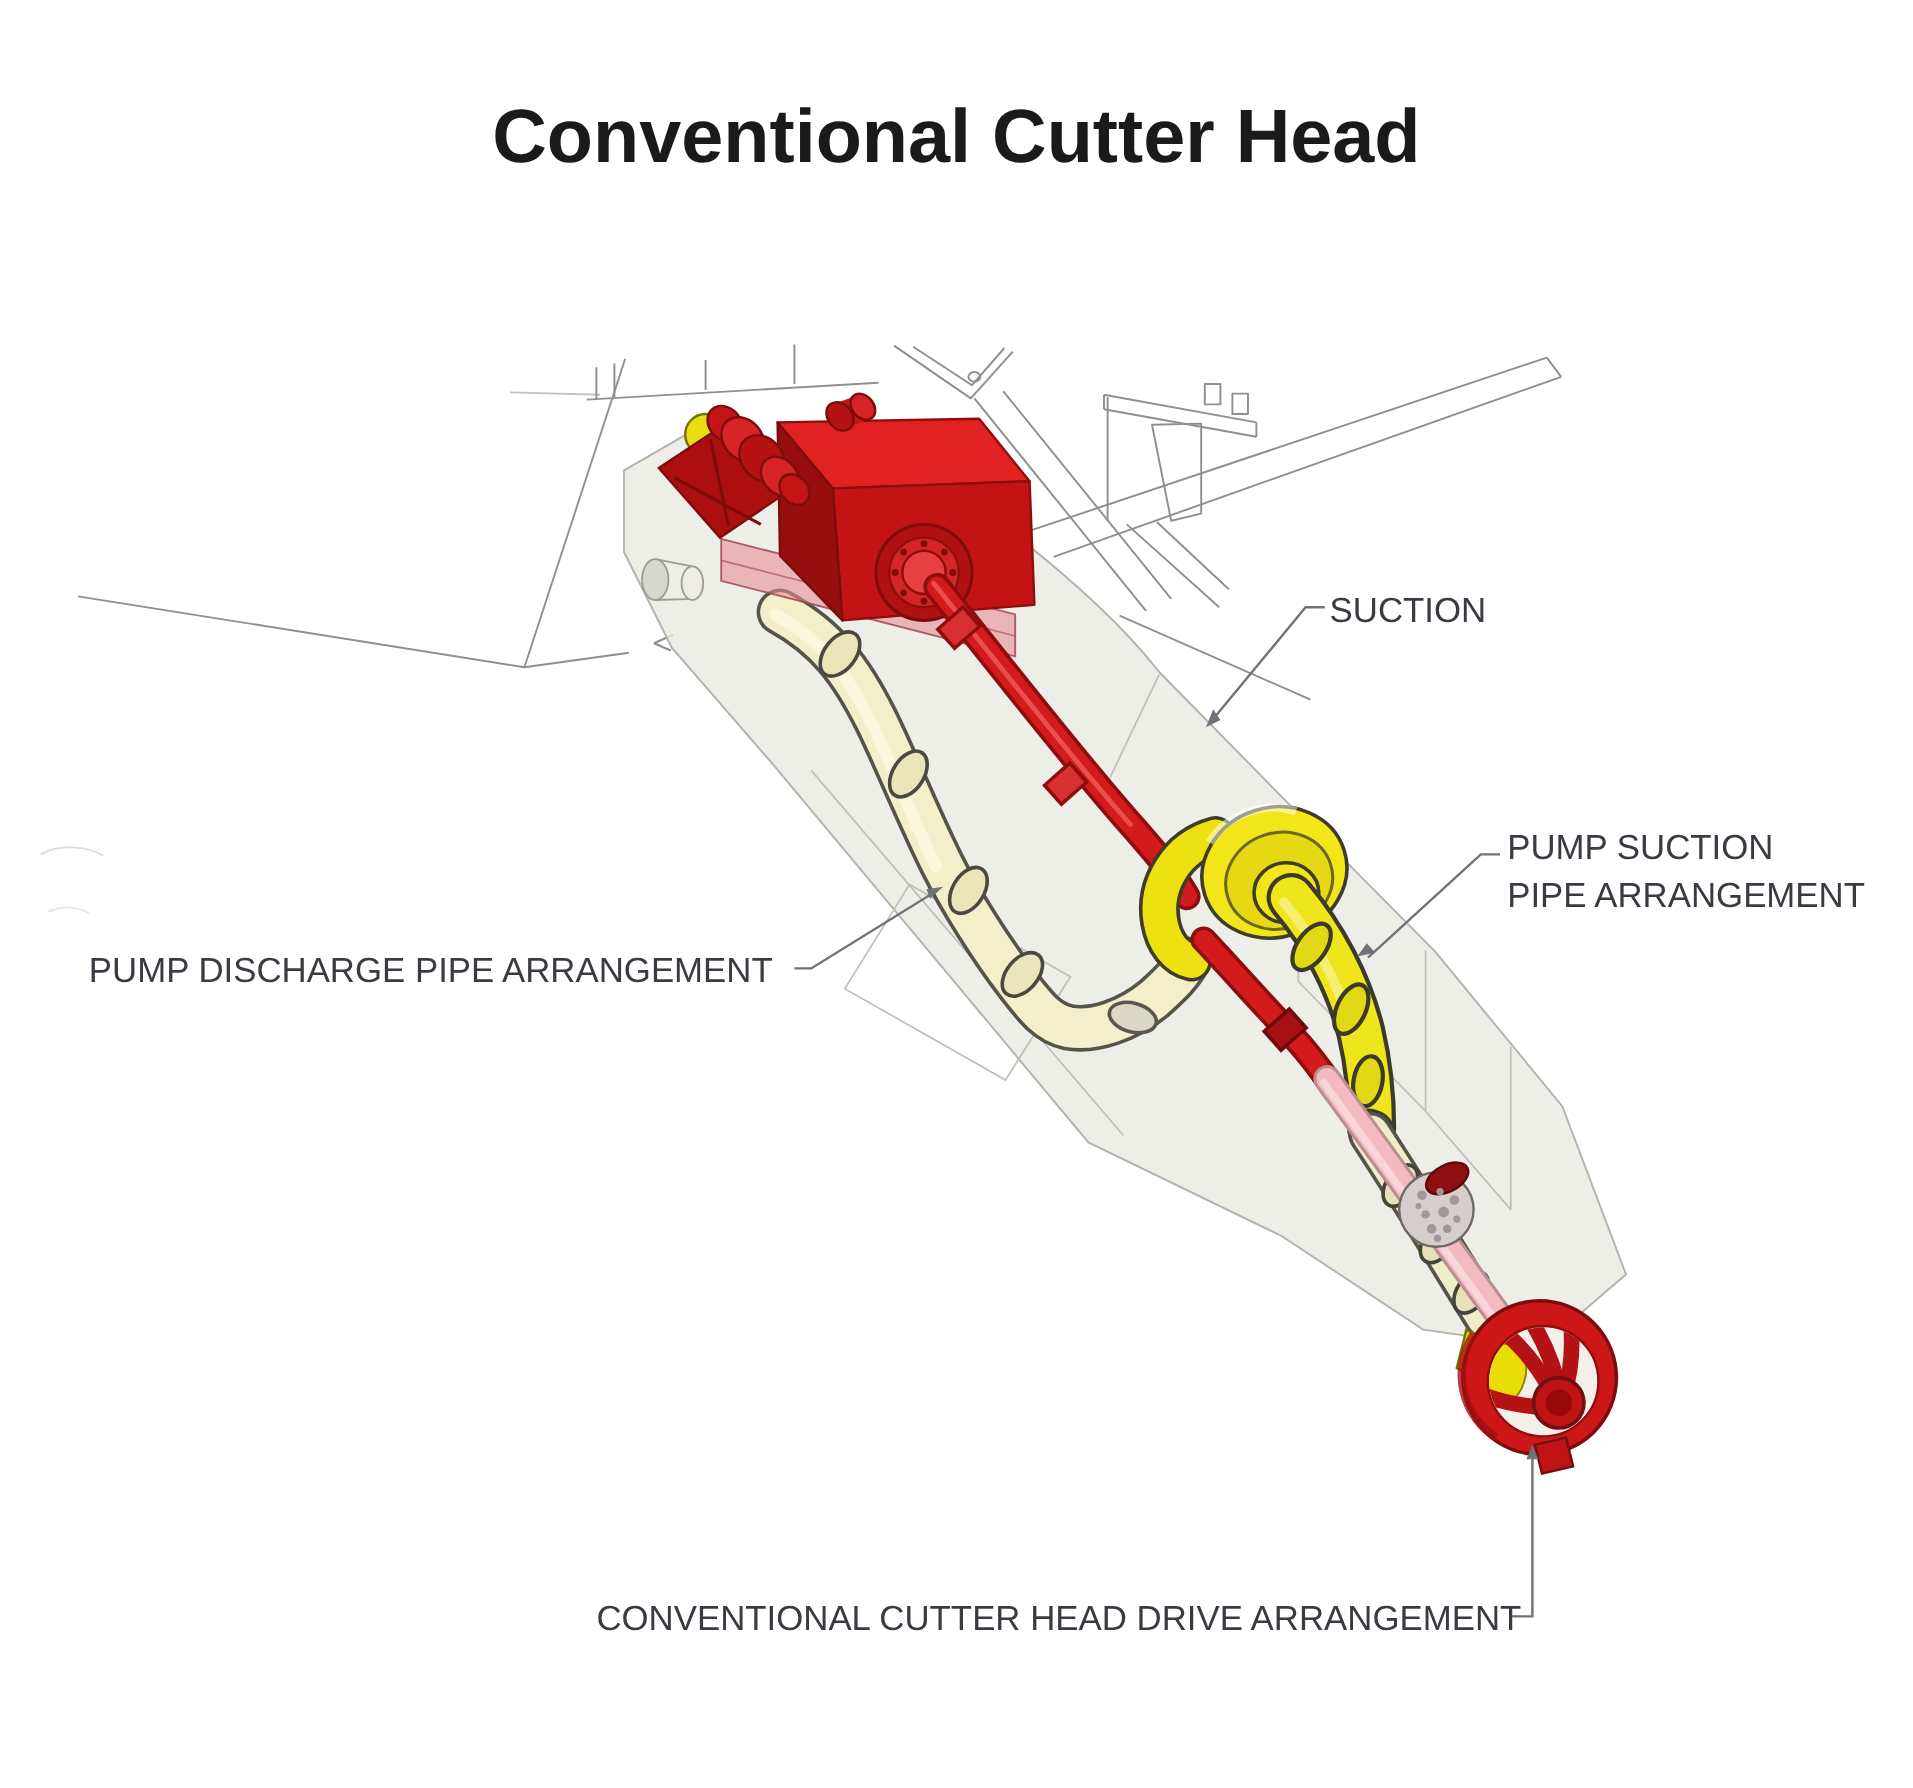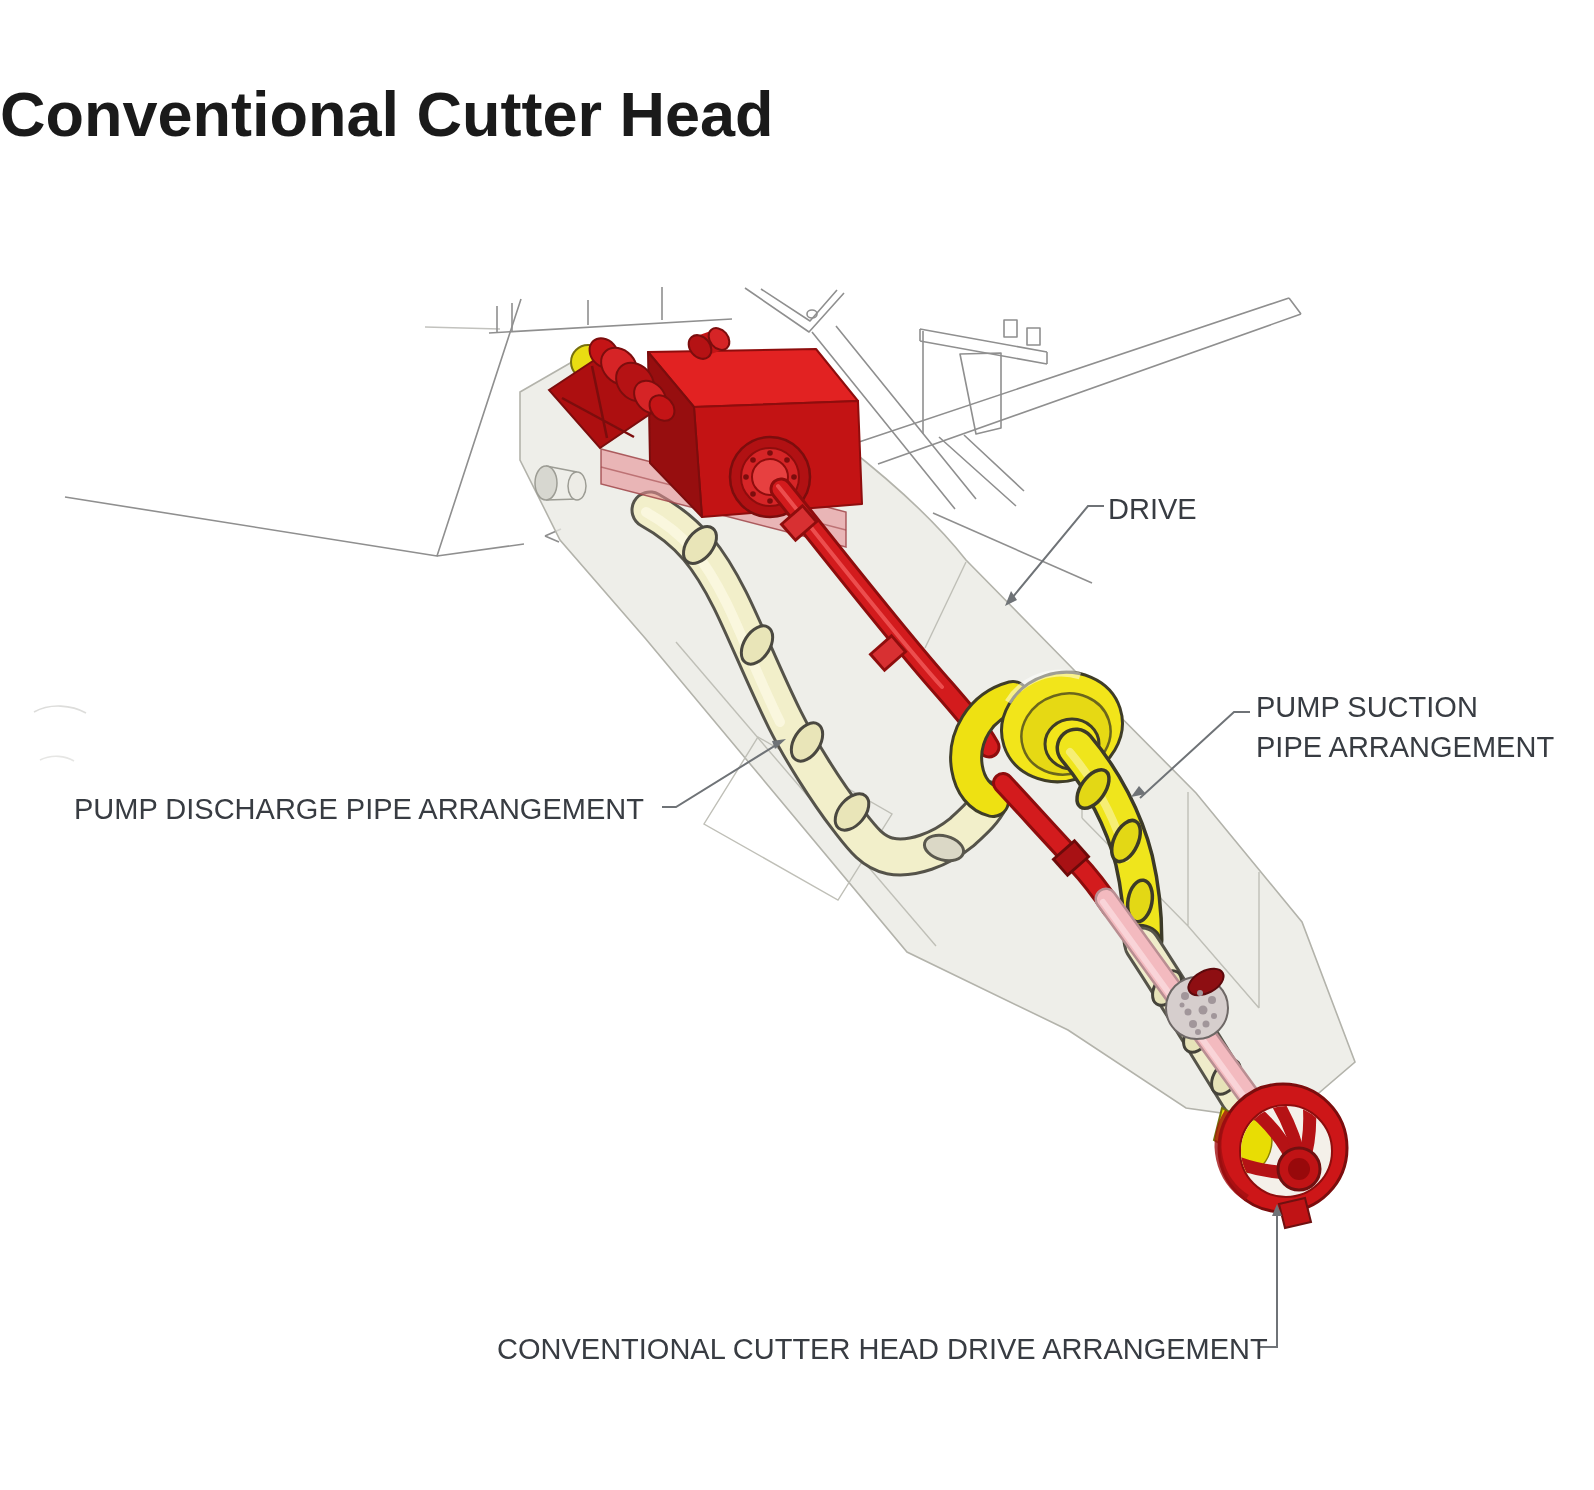--- a/index.html
+++ b/index.html
@@ -6,20 +6,21 @@
   .stage{
     position:relative;
     width:1594px;height:1490px;
     background:var(--pal-background,#ffffff);
     overflow:hidden;
     font-family:"Liberation Sans",sans-serif;
   }
   .stage svg{position:absolute;left:0;top:0;}
   .page-title{
     position:absolute;top:78px;left:0;width:100%;
+    text-align:center;
     font-size:63px;font-weight:bold;letter-spacing:0px;
     color:var(--pal-title_text,#1a1a1a);
   }
   .diagram-label{
     position:absolute;
     font-size:29px;line-height:1.38;
     letter-spacing:0px;
     color:var(--pal-label_text,#383c42);
     white-space:nowrap;
   }
@@ -241,21 +242,21 @@
       <polygon points="1131,797 1146,794 1139,786" fill="#6f7377" stroke="none"></polygon>
       <path d="M662,807 L676,807 L781,742"></path>
       <polygon points="786,739 775,749 772,741" fill="#6f7377" stroke="none"></polygon>
       <path d="M1258,1347 L1277,1347 L1277,1212"></path>
       <polygon points="1277,1204 1272,1216 1282,1216" fill="#6f7377" stroke="none"></polygon>
     </g>
   </svg>
 
   <div class="page-title">Conventional Cutter Head</div>
 
-  <div class="diagram-label lbl-ladder">DRIVE</div>
+  <div class="diagram-label lbl-ladder">SUCTION</div>
 
   <div class="diagram-label lbl-suction">
     <div>PUMP SUCTION</div>
     <div>PIPE ARRANGEMENT</div>
   </div>
 
   <div class="diagram-label lbl-discharge">PUMP DISCHARGE PIPE ARRANGEMENT</div>
 
   <div class="diagram-label lbl-cutter">CONVENTIONAL CUTTER HEAD DRIVE ARRANGEMENT</div>
 </div>

